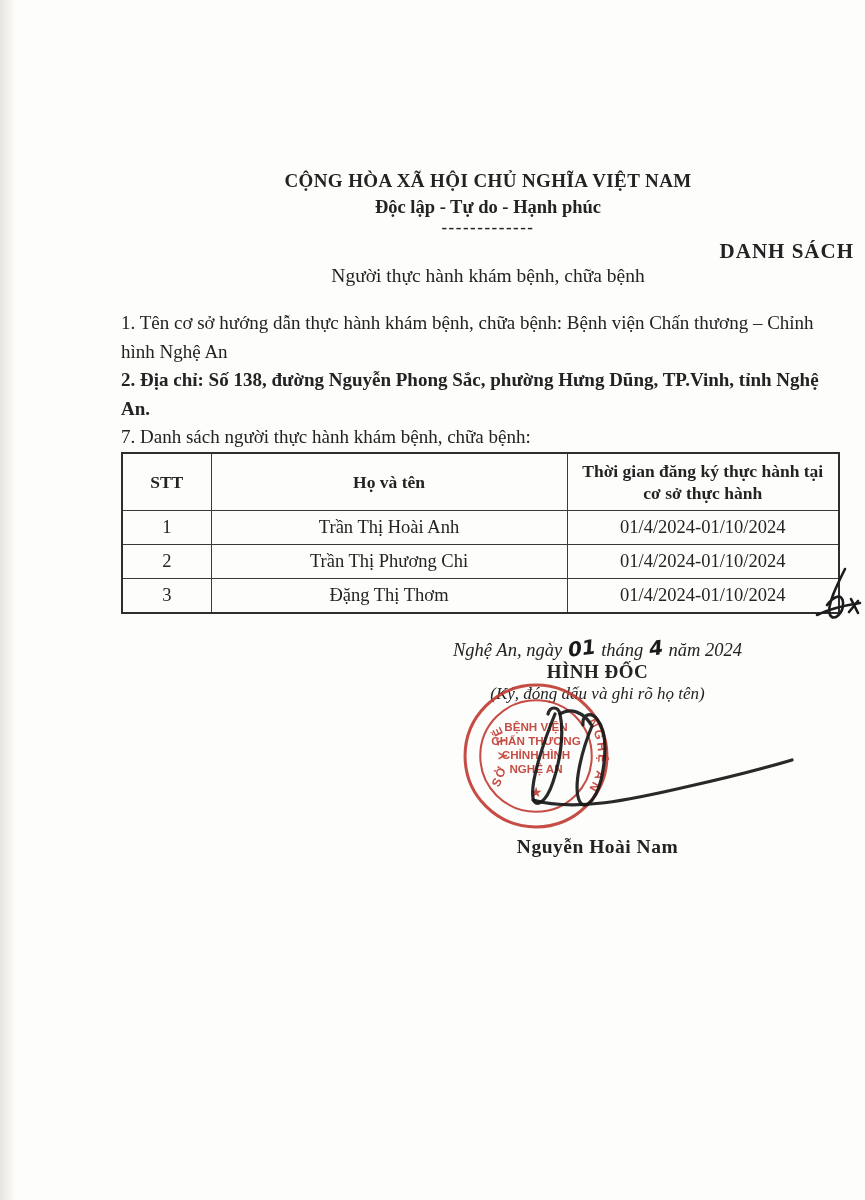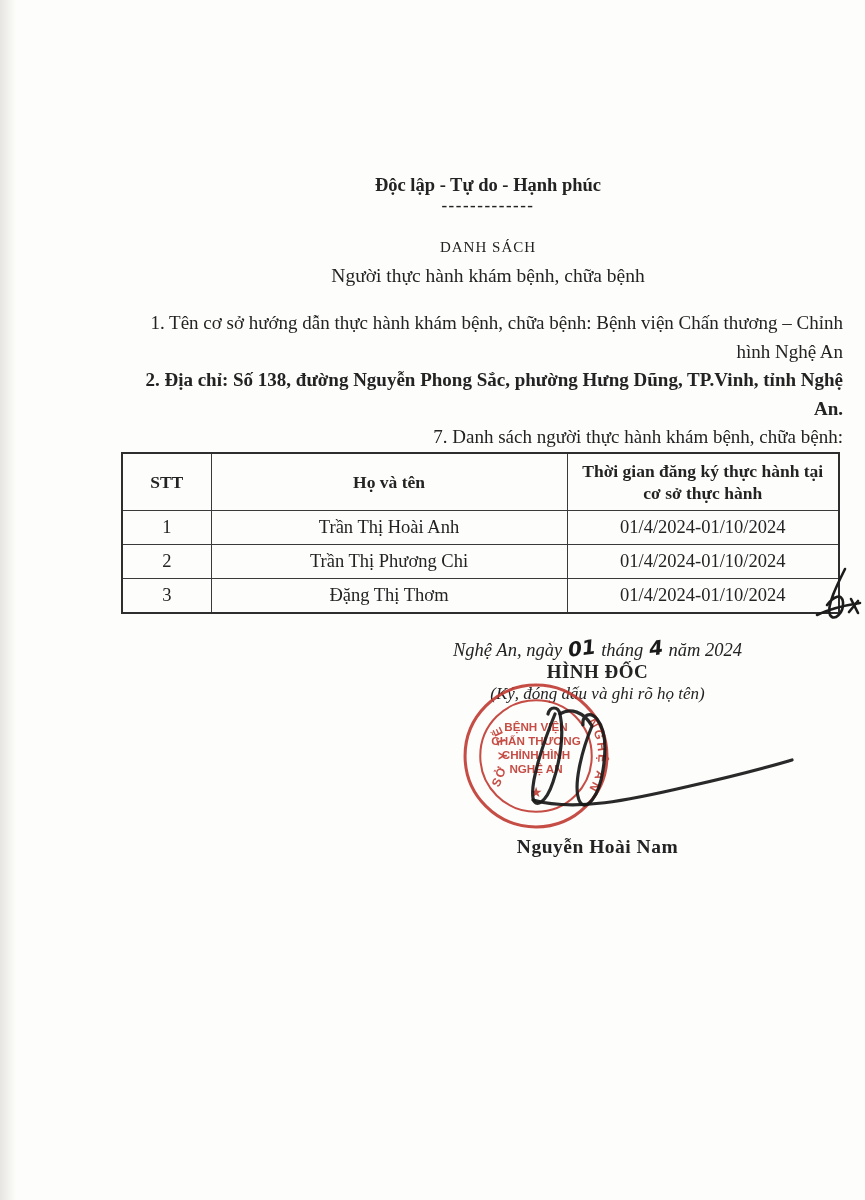--- a/index.html
+++ b/index.html
@@ -10,26 +10,26 @@
   }
   .scan-edge {
     position:absolute; left:0; top:0; bottom:0; width:16px;
     background:linear-gradient(to right, #e6e5e0, rgba(255,255,255,0));
   }
   
   .national-header { position:absolute; left:122px; top:170px; width:732px; text-align:center; }
   .nh1 { font-size:19px; font-weight:bold; letter-spacing:0.4px; }
   .nh2 { font-size:18.5px; font-weight:bold; margin-top:5px; }
   .nh-sep { font-size:17px; font-weight:bold; letter-spacing:1.5px; line-height:15px; margin-top:2px; }
-  .doc-title { position:absolute; left:122px; top:239px; width:732px; text-align:center;
-    font-size:15px; font-weight:normal; letter-spacing:1px; }
+  .doc-title { position:absolute; left:122px; top:239px; width:732px; text-align:right;
+    font-size:21px; font-weight:bold; letter-spacing:1px; }
   .doc-subtitle { position:absolute; left:122px; top:265px; width:732px; text-align:center;
     font-size:19.5px; font-weight:normal; }
   
-  .para { position:absolute; left:121px; width:722px; font-size:19px; line-height:28.5px; text-align:right; }
+  .para { position:absolute; left:121px; width:722px; font-size:19px; line-height:28.5px; text-align:left; }
   .para-1 { top:309px; }
   .para-2 { top:366px;font-weight:bold; }
   .para-3 { top:423px; }
   
   table.list {
     position:absolute; left:121px; top:452px; width:717px;
     border-collapse:collapse; table-layout:fixed;
     border:2.5px solid #2e2e2e;
     padding-left:8px;
   }
@@ -64,20 +64,21 @@
   
   .paraph { position:absolute; left:813px; top:563px; width:50px; height:62px; }
   .paraph path { fill:none; stroke:#1c1c1c; stroke-width:2.6; stroke-linecap:round; }
 </style>
 </head>
 <body>
 
 <div class="scan-edge"></div>
 
 <div class="national-header">
+  <div class="nh1">CỘNG HÒA XÃ HỘI CHỦ NGHĨA VIỆT NAM</div>
   <div class="nh2">Độc lập - Tự do - Hạnh phúc</div>
   <div class="nh-sep">-------------</div>
 </div>
 
 <div class="doc-title">DANH SÁCH</div>
 <div class="doc-subtitle">Người thực hành khám bệnh, chữa bệnh</div>
 
 <div class="para para-1">1. Tên cơ sở hướng dẫn thực hành khám bệnh, chữa bệnh: Bệnh viện Chấn thương – Chỉnh hình Nghệ An</div>
 <div class="para para-2">2. Địa chỉ: Số 138, đường Nguyễn Phong Sắc, phường Hưng Dũng, TP.Vinh, tỉnh Nghệ An.</div>
 <div class="para para-3">7. Danh sách người thực hành khám bệnh, chữa bệnh:</div>

